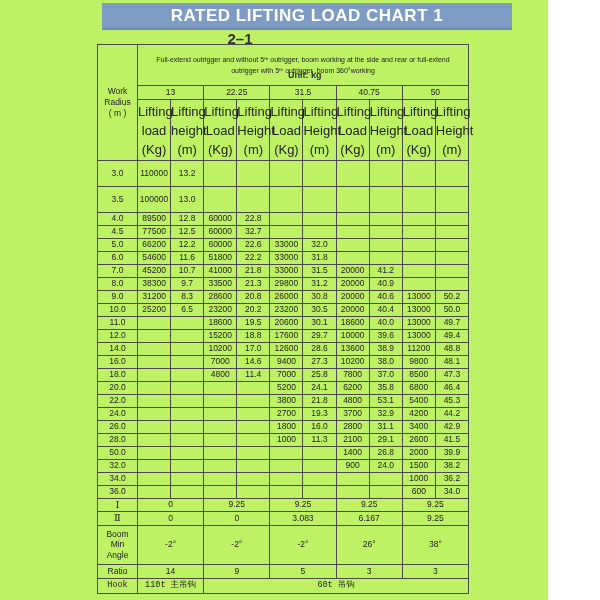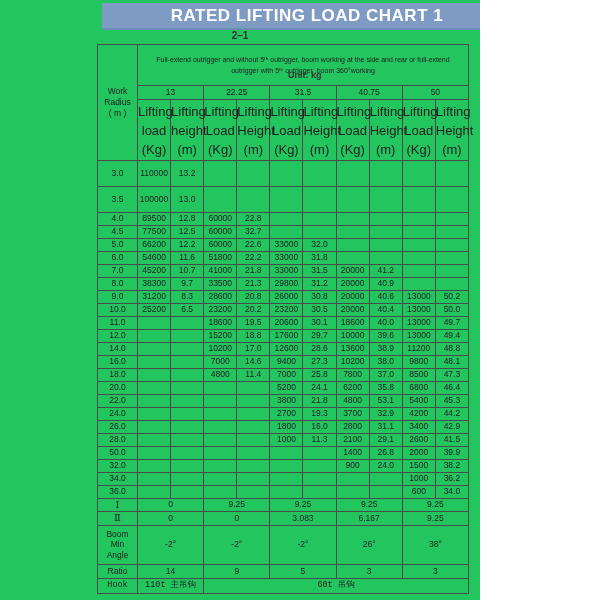--- a/index.html
+++ b/index.html
@@ -1,32 +1,32 @@
 <!DOCTYPE html>
 <html><head>
 <meta charset="utf-8">
 <style>
   html,body{margin:0;padding:0;background:#ffffff;}
   .page{
-    position:relative;width:480px;height:600px;background:#22c55e;
+    position:relative;width:548px;height:600px;background:#bef264;
     font-family:"Liberation Sans","DejaVu Sans",sans-serif;color:#222;
     overflow:hidden;
   }
   .title-bar{
     position:absolute;left:102px;top:3px;width:410px;height:25px;
     background:#7e9cc3;border-bottom:2px solid #6c8db4;
     display:flex;align-items:center;justify-content:center;
   }
   .title-bar .title-text{
     color:#ffffff;font-weight:bold;font-size:17px;letter-spacing:0.5px;
     white-space:nowrap;
   }
   .chart-no{
     position:absolute;left:205px;top:30px;width:70px;text-align:center;
-    font-size:10px;font-weight:bold;color:#333;
+    font-size:15px;font-weight:bold;color:#333;
   }
   .unit-label{
     position:absolute;left:288px;top:30px;font-size:9px;font-weight:bold;color:#333;margin-top:40px;
   }
   table.load-chart{
     position:absolute;left:97px;top:44px;width:372px;
     border-collapse:collapse;table-layout:fixed;
   }
   table.load-chart td{
     border:1px solid #4a4a4a;text-align:center;vertical-align:middle;

